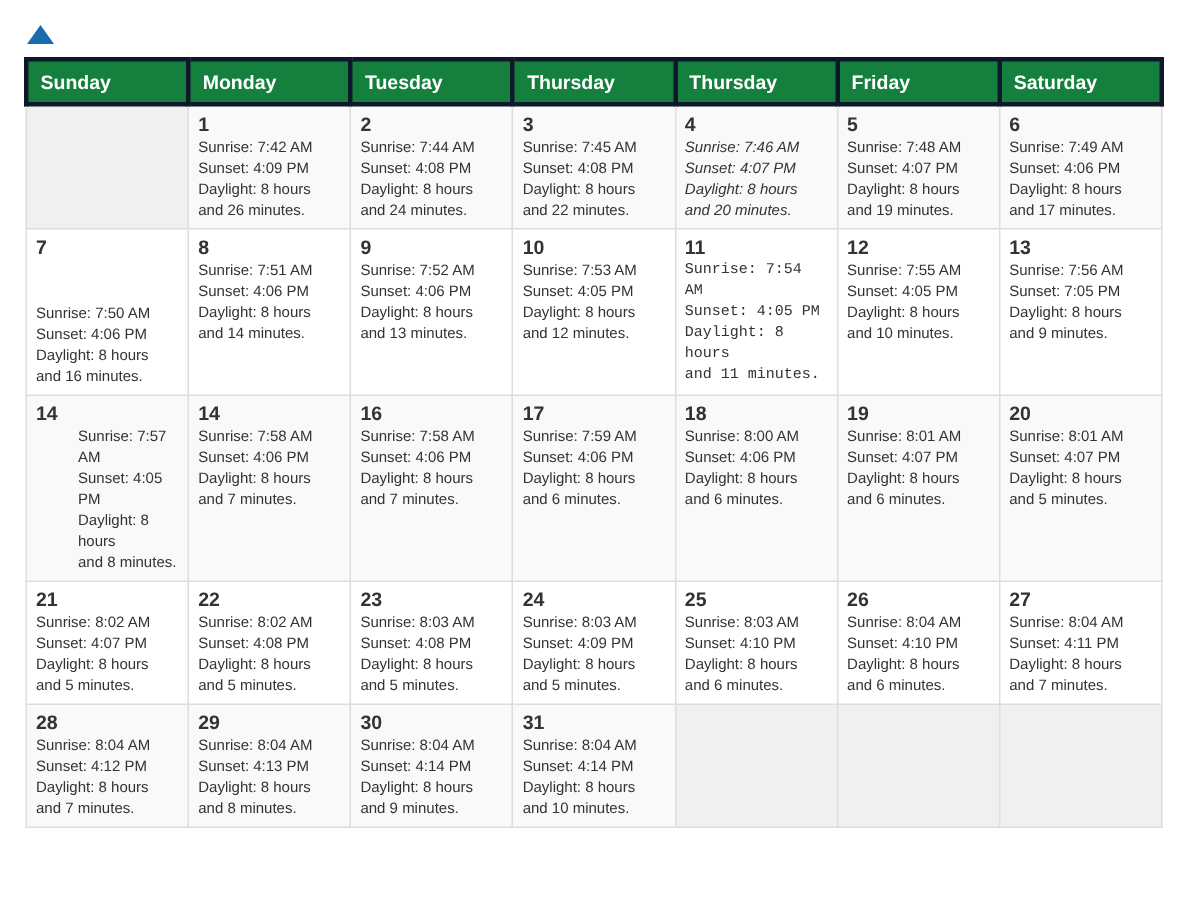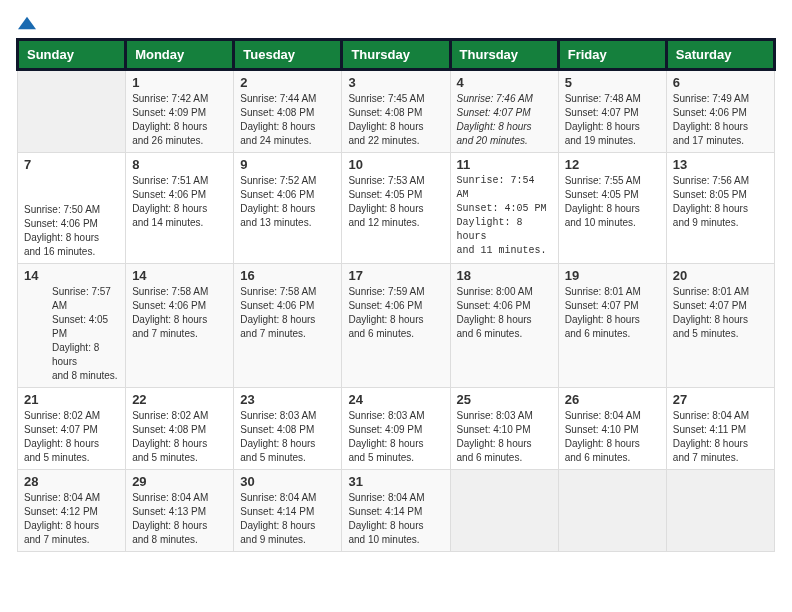--- a/index.html
+++ b/index.html
@@ -212,21 +212,21 @@
         <td>
           <span class="day-number">12</span>
           <div class="day-info" style="white-space: pre-line;">Sunrise: 7:55 AM
 Sunset: 4:05 PM
 Daylight: 8 hours
 and 10 minutes.</div>
         </td>
         <td>
           <span class="day-number">13</span>
           <div class="day-info" style="white-space: pre-line;">Sunrise: 7:56 AM
-Sunset: 8:05 PM
+Sunset: 7:05 PM
 Daylight: 8 hours
 and 9 minutes.</div>
         </td>
       </tr>
       <tr>
         <td>
           <span class="day-number">14</span>
           <div class="day-info" style="white-space: pre-line; margin-left: 28px;">Sunrise: 7:57 AM
 Sunset: 4:05 PM
 Daylight: 8 hours

